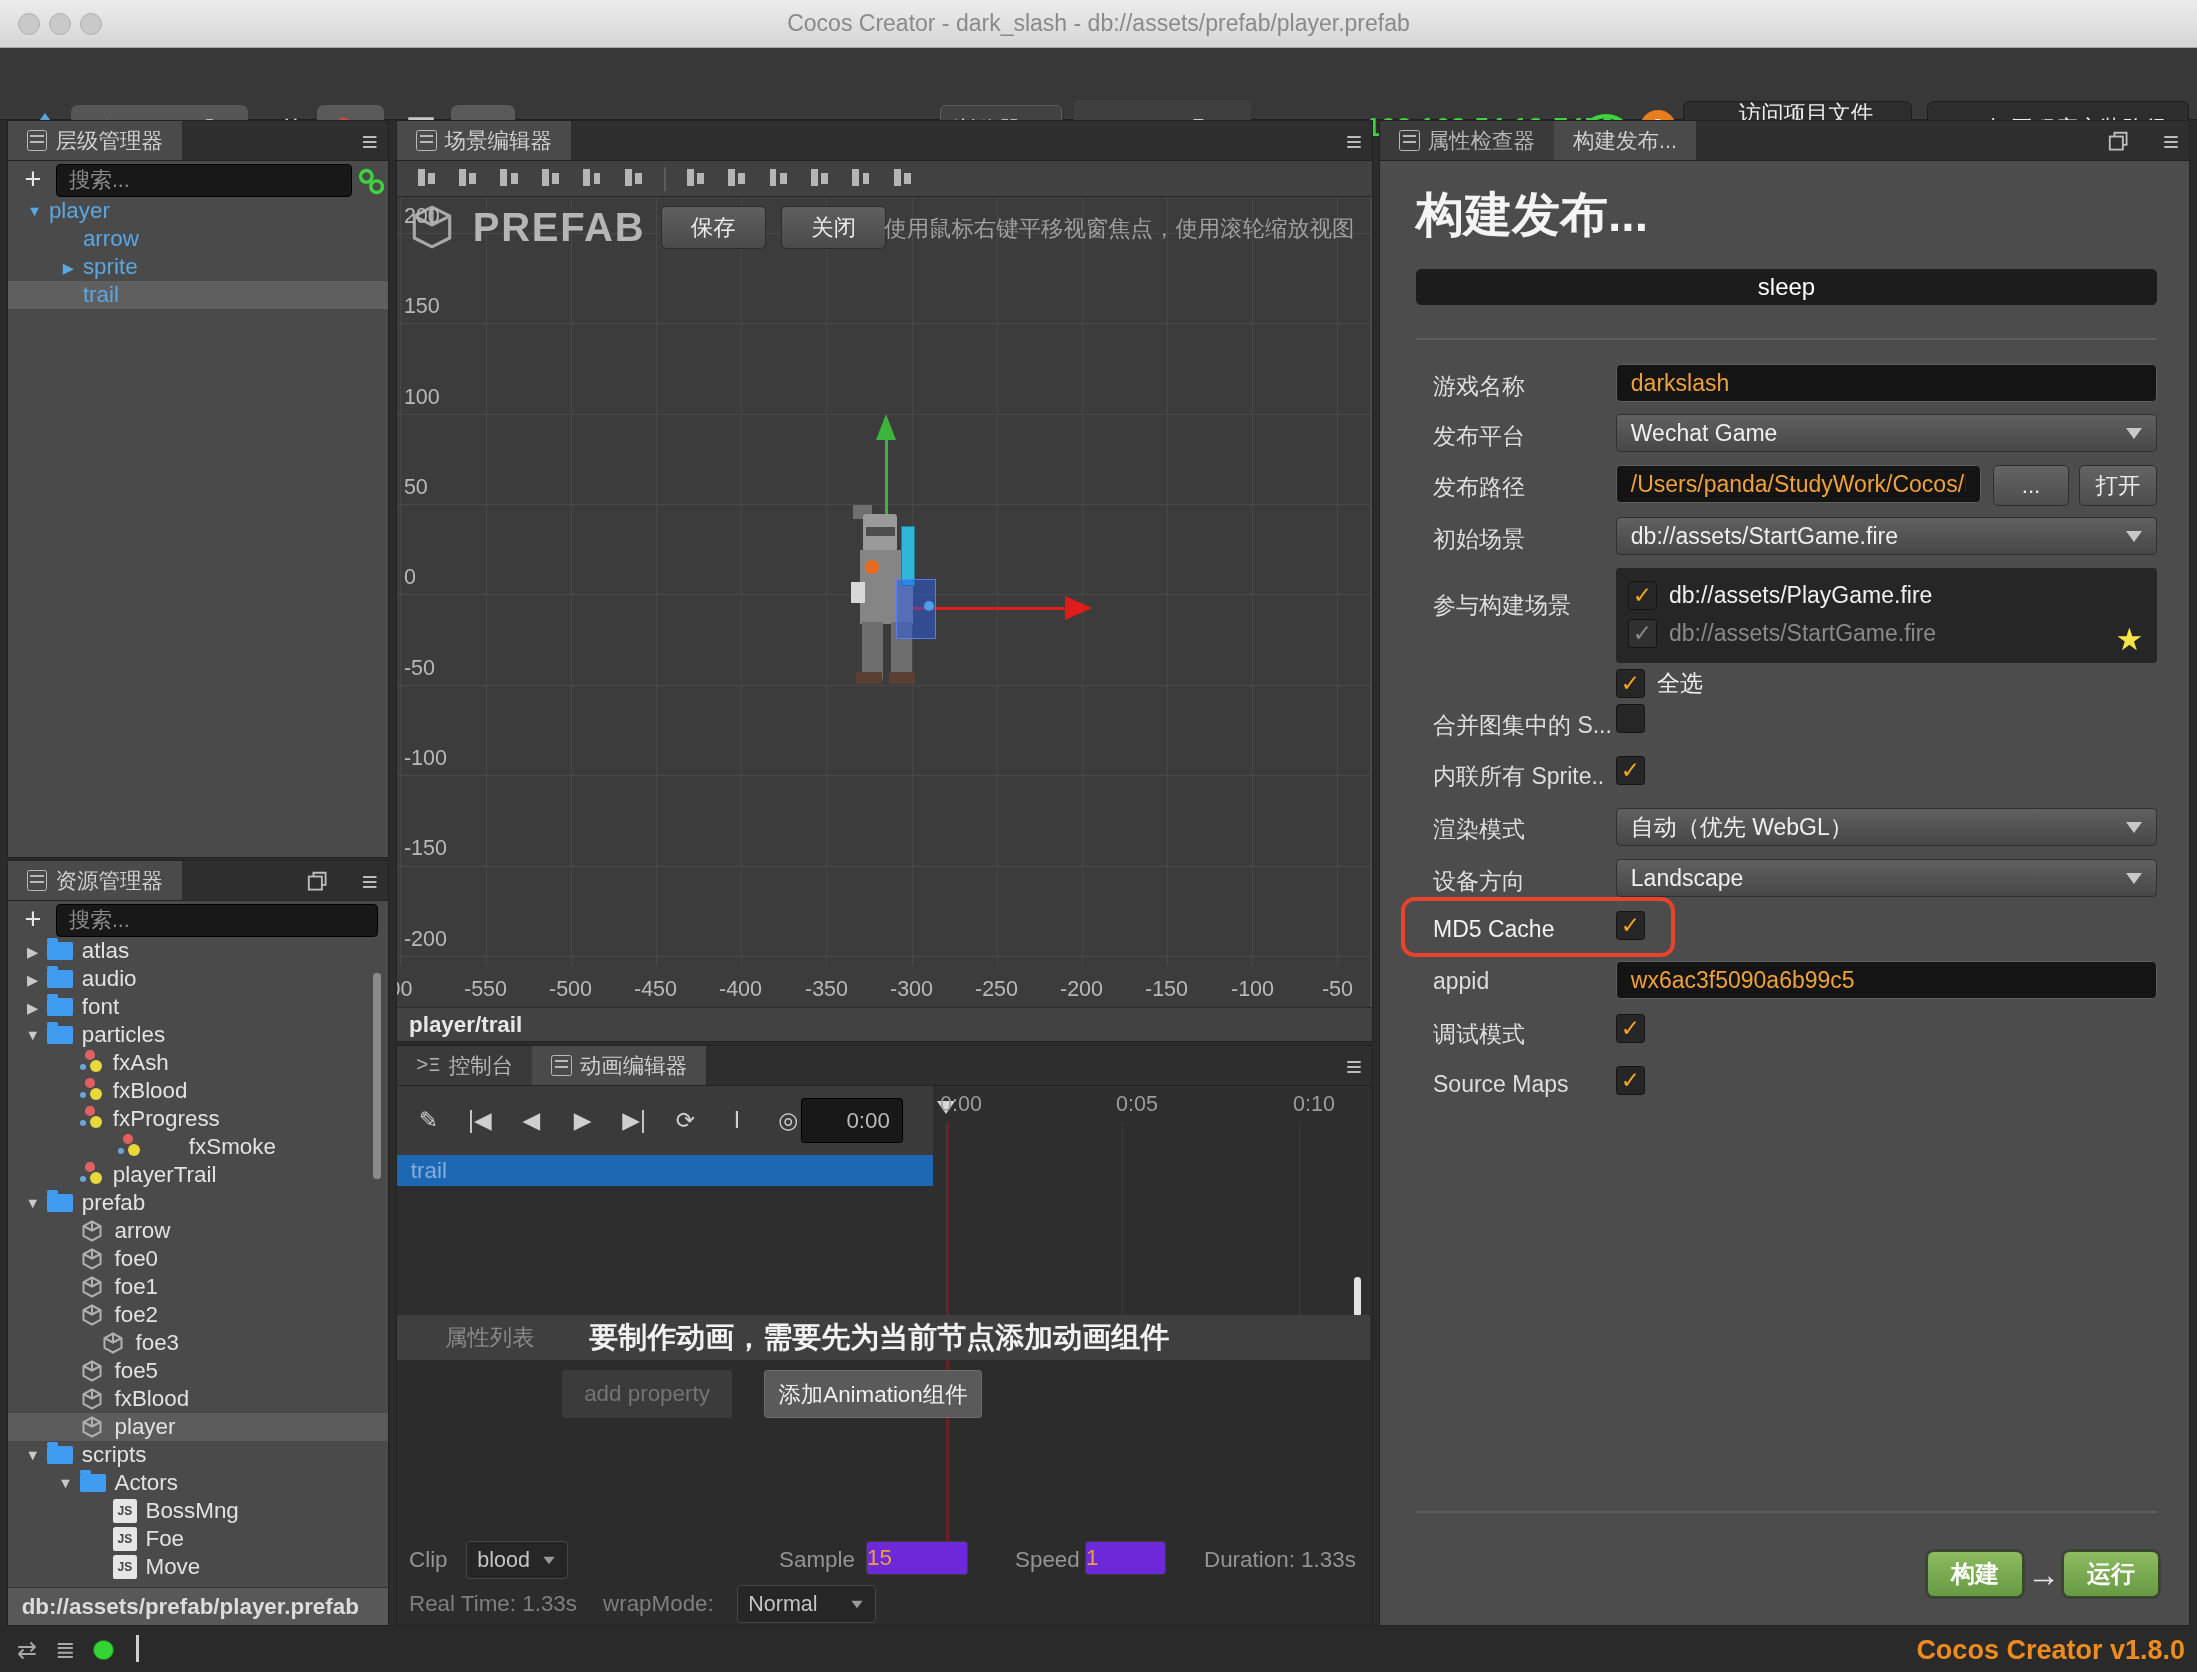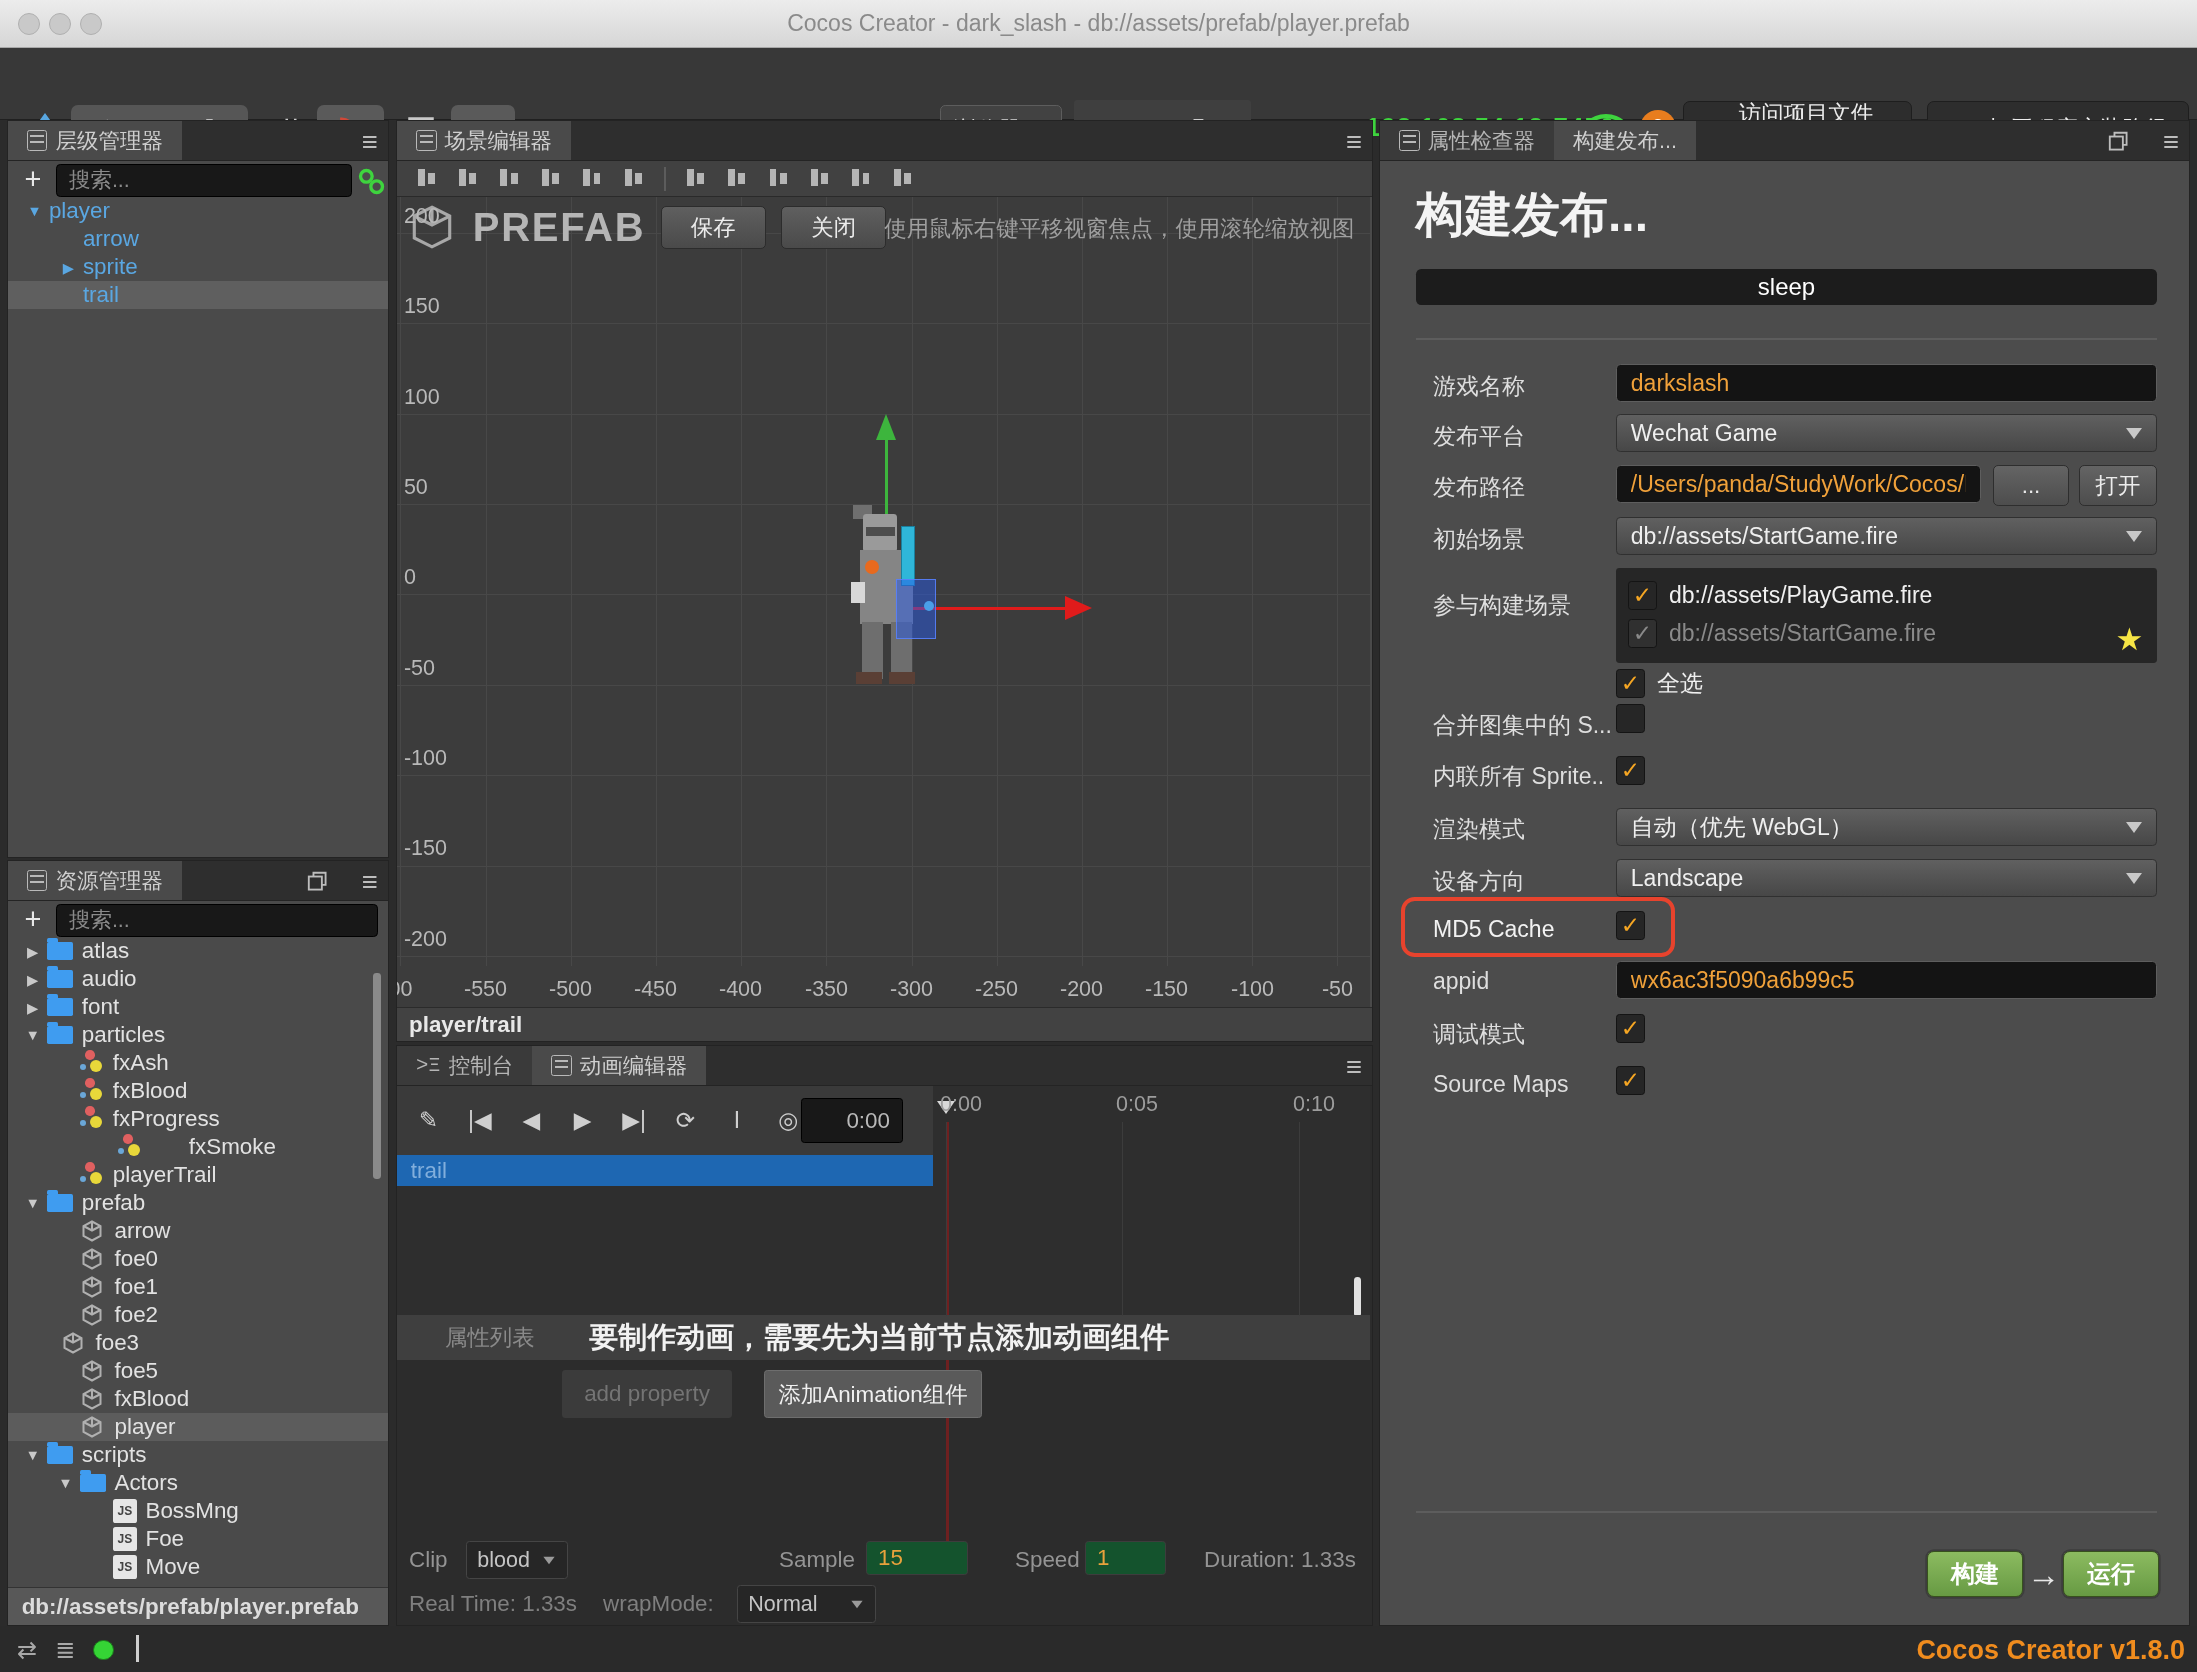--- a/index.html
+++ b/index.html
@@ -113,22 +113,22 @@
   .prop-strip{position:absolute;left:0;top:269px;width:973px;height:45px;background:#3f3f3f;display:flex;align-items:center;}
   .prop-strip .plabel{color:#8a8a8a;font-size:22.4px;margin-left:48px;}
   .prop-strip .msg{flex:1;text-align:center;color:#f2f2f2;font-size:29px;font-weight:bold;padding-right:146px;}
   .anim-btn{position:absolute;top:324px;height:48px;border-radius:3.4px;font-size:22.4px;display:flex;align-items:center;justify-content:center;}
   .anim-btn.dim{background:#3b3b3b;color:#747474;}
   .anim-btn.lit{background:#5a5a5a;color:#f0f0f0;border:0.9px solid #6e6e6e;}
   .anim-foot-label{position:absolute;color:#949494;font-size:22.4px;}
   .anim-foot-dim{position:absolute;color:#7f7f7f;font-size:22.4px;}
   .mini-select{position:absolute;background:#262626;border:1.7px solid #454545;border-radius:3.4px;color:#c5c5c5;font-size:21.5px;
     display:flex;align-items:center;justify-content:space-between;padding:0 10.3px;}
-  .mini-input{position:absolute;background:#14532d;border:1.7px solid #3d3d3d;border-radius:3.4px;color:#e8a23c;font-size:22.4px;
-    padding:0 11px;outline:none;}
+  .mini-input{position:absolute;background:#6d28d9;border:1.7px solid #3d3d3d;border-radius:3.4px;color:#e8a23c;font-size:22.4px;
+    padding:0 0;outline:none;}
   .tl-scroll{position:absolute;left:957px;top:231px;width:6.9px;height:40px;background:#e2e2e2;border-radius:3.4px;}
 
   
   .build-title{position:absolute;left:36px;top:62px;font-size:48px;font-weight:bold;color:#f4f4f4;}
   .sleep-bar{position:absolute;left:36px;top:148px;width:741px;height:36px;background:#1c1c1c;border-radius:5.2px;
     color:#fff;font-size:24px;display:flex;align-items:center;justify-content:center;}
   .hdiv{position:absolute;left:36px;width:741px;height:1.7px;background:#5d5d5d;}
   .f-label{position:absolute;left:53px;color:#dedede;font-size:23px;}
   .f-input{position:absolute;left:236px;height:38px;background:#141414;border:1.7px solid #5e5e5e;border-radius:4.3px;
     color:#f0a13a;font-size:23px;padding:0 13.8px;outline:none;}
@@ -415,21 +415,21 @@
         <div class="arow" style="padding-left: 43px;">
           <span class="expander"></span>
           <span class="cube-ic">
             <svg width="24" height="24" viewBox="0 0 24 24" fill="none" stroke="#b0b0b0" stroke-width="2">
               <path d="M12 2.5 20.5 7v10L12 21.5 3.5 17V7z"></path>
               <path d="M12 2.5V11M3.5 7l8.5 4.5L20.5 7"></path>
             </svg>
           </span>
           <span>foe2</span>
         </div>
-        <div class="arow" style="padding-left: 24px;">
+        <div class="arow" style="padding-left: 64px;">
           <span class="expander"></span>
           <span class="cube-ic">
             <svg width="24" height="24" viewBox="0 0 24 24" fill="none" stroke="#b0b0b0" stroke-width="2">
               <path d="M12 2.5 20.5 7v10L12 21.5 3.5 17V7z"></path>
               <path d="M12 2.5V11M3.5 7l8.5 4.5L20.5 7"></path>
             </svg>
           </span>
           <span>foe3</span>
         </div>
         <div class="arow" style="padding-left: 43px;">

